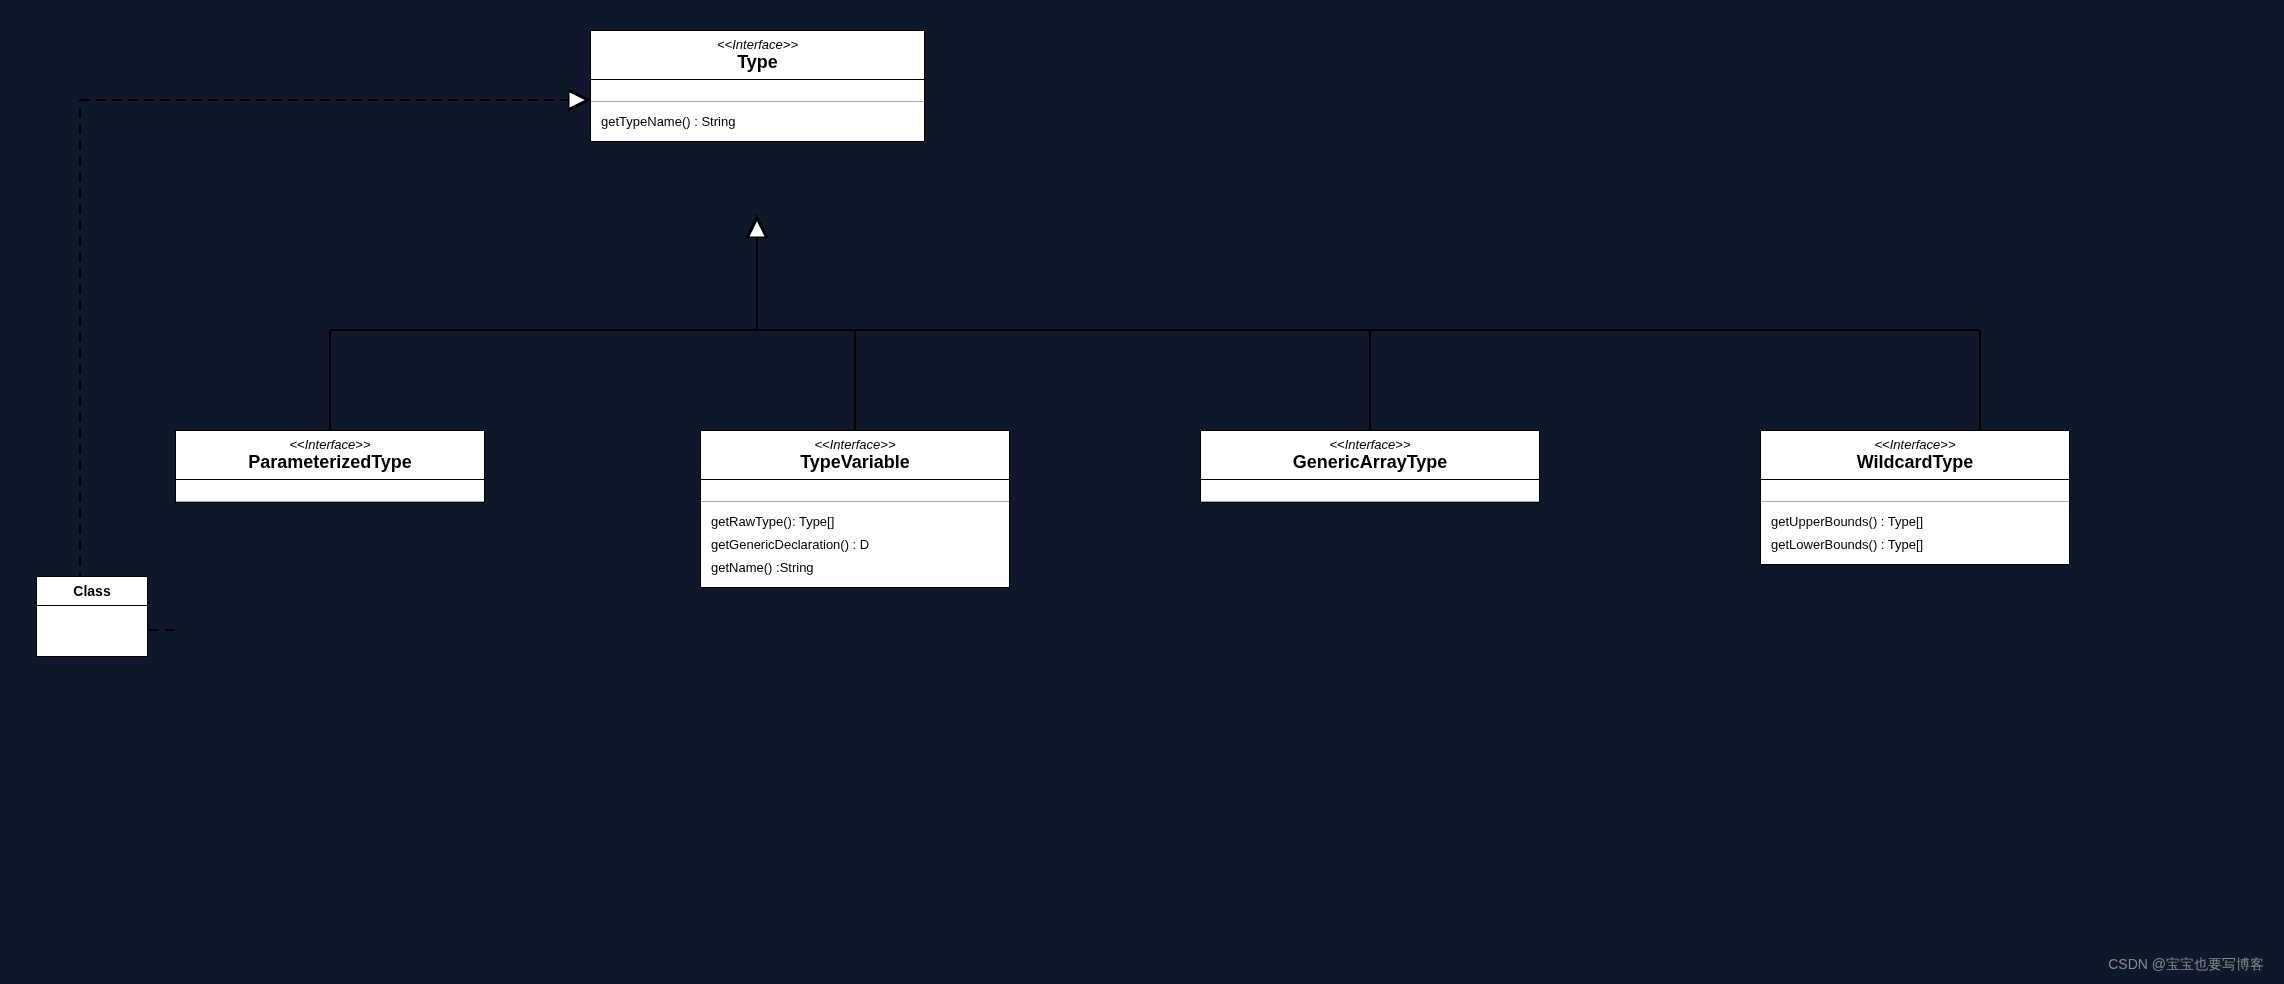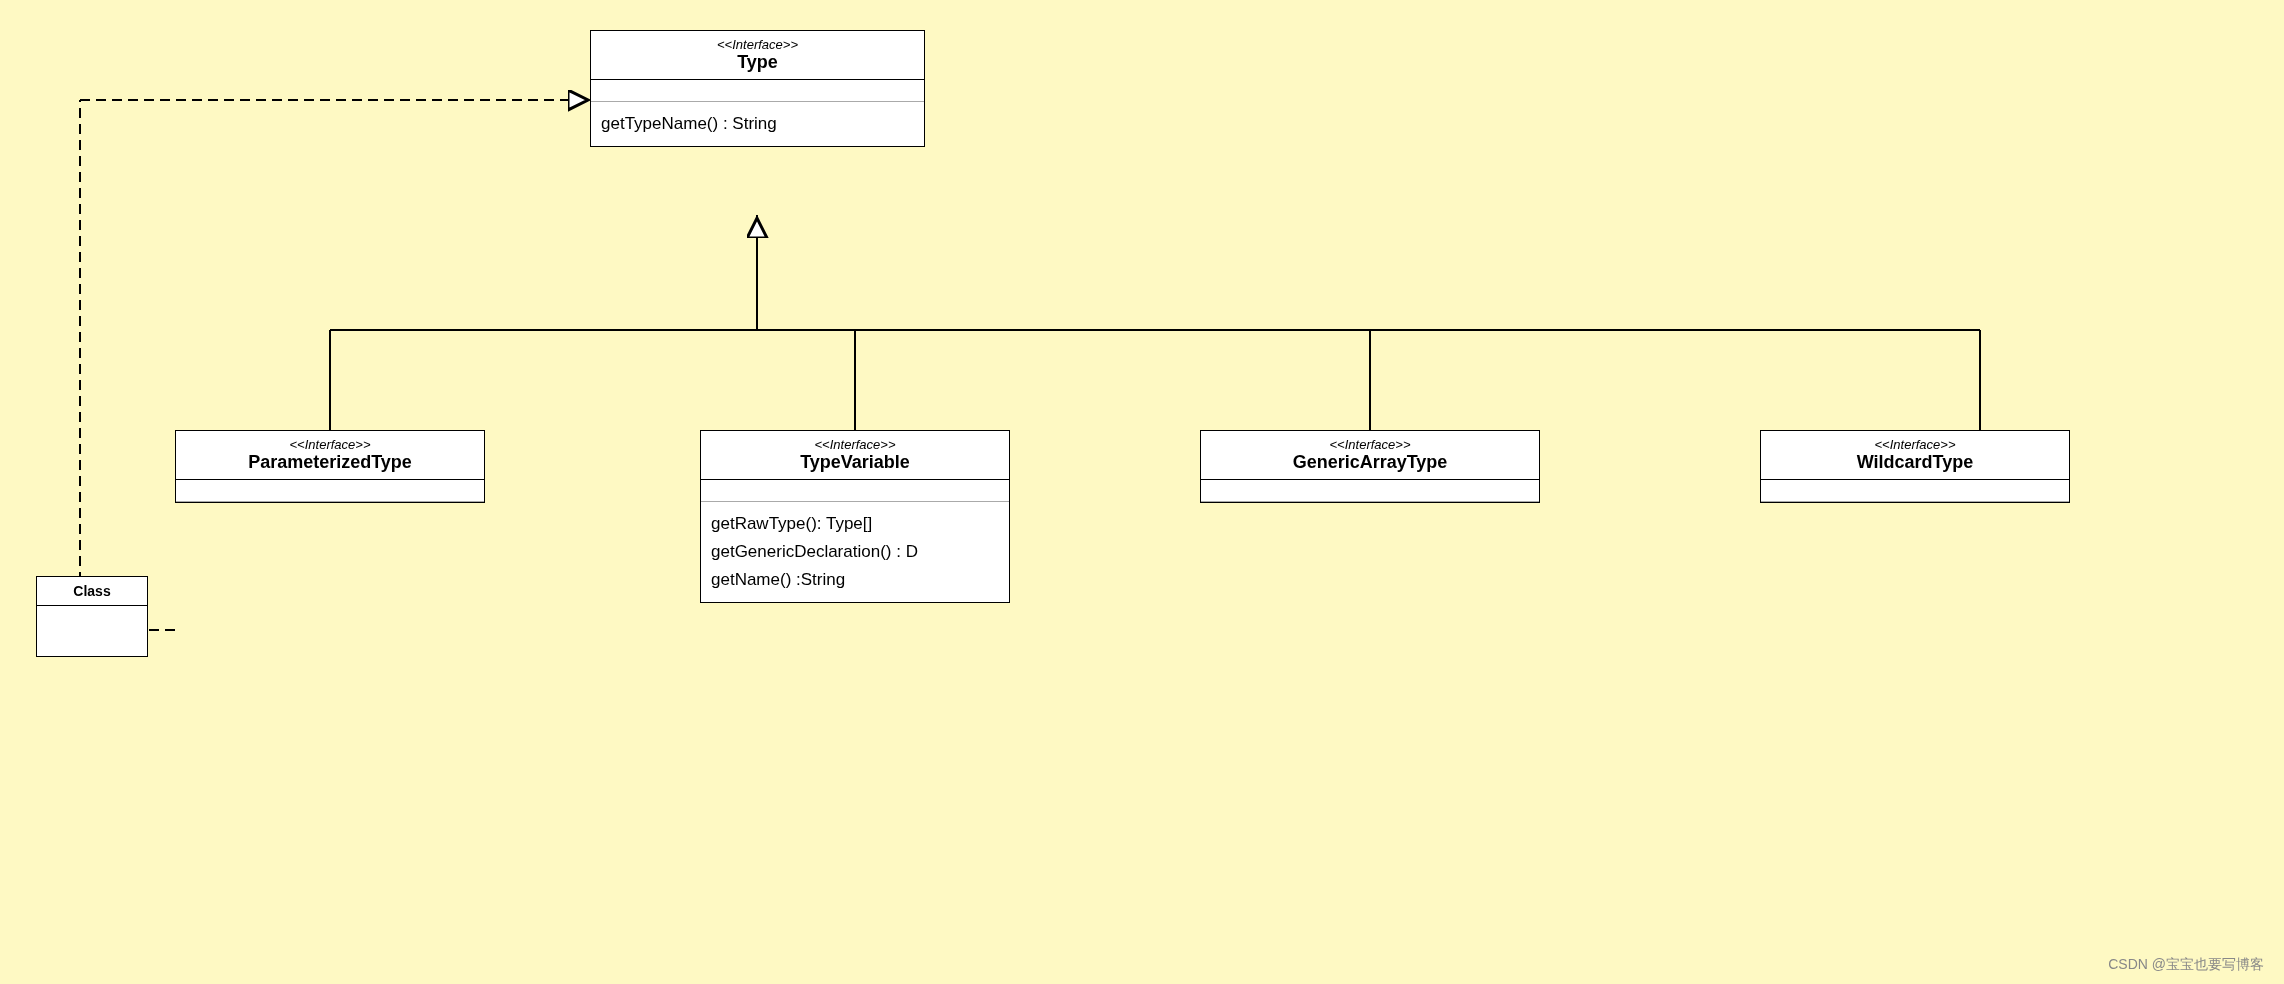--- a/index.html
+++ b/index.html
@@ -10,21 +10,21 @@
       width: 2284px;
       height: 984px;
       overflow: hidden;
       position: relative;
     }
 
     .diagram-container {
       position: relative;
       width: 2284px;
       height: 984px;
-      background: #fef9c3;
+      background: #0f172a;
     }
 
     
     .uml-box {
       position: absolute;
       border: 1.5px solid #000;
       background: #ffffff;
       text-align: left;
     }
 
@@ -53,21 +53,21 @@
     .uml-box .section.empty {
       min-height: 22px;
     }
 
     .uml-box .methods {
       padding: 8px 10px;
     }
 
     .uml-box .method-item {
       padding: 4px 0;
-      font-size: 17px;
+      font-size: 13px;
     }
 
     
     .class-box {
       position: absolute;
       border: 1.5px solid #000;
       background: #ffffff;
     }
 
     .class-box .header {
@@ -180,17 +180,21 @@
     </div>
     <div class="section empty"></div>
   </div>
 
   <div class="uml-box" style="left: 1760px; top: 430px; width: 310px;">
     <div class="header">
       <div class="stereotype">&lt;&lt;Interface&gt;&gt;</div>
       <div class="name">WildcardType</div>
     </div>
     <div class="section empty"></div>
+    <div class="methods">
+      <div class="method-item">getUpperBounds() : Type[]</div>
+      <div class="method-item">getLowerBounds() : Type[]</div>
+    </div>
   </div>
 
   <div class="watermark">CSDN @宝宝也要写博客</div>
 
 </div>
 
 </body></html>

